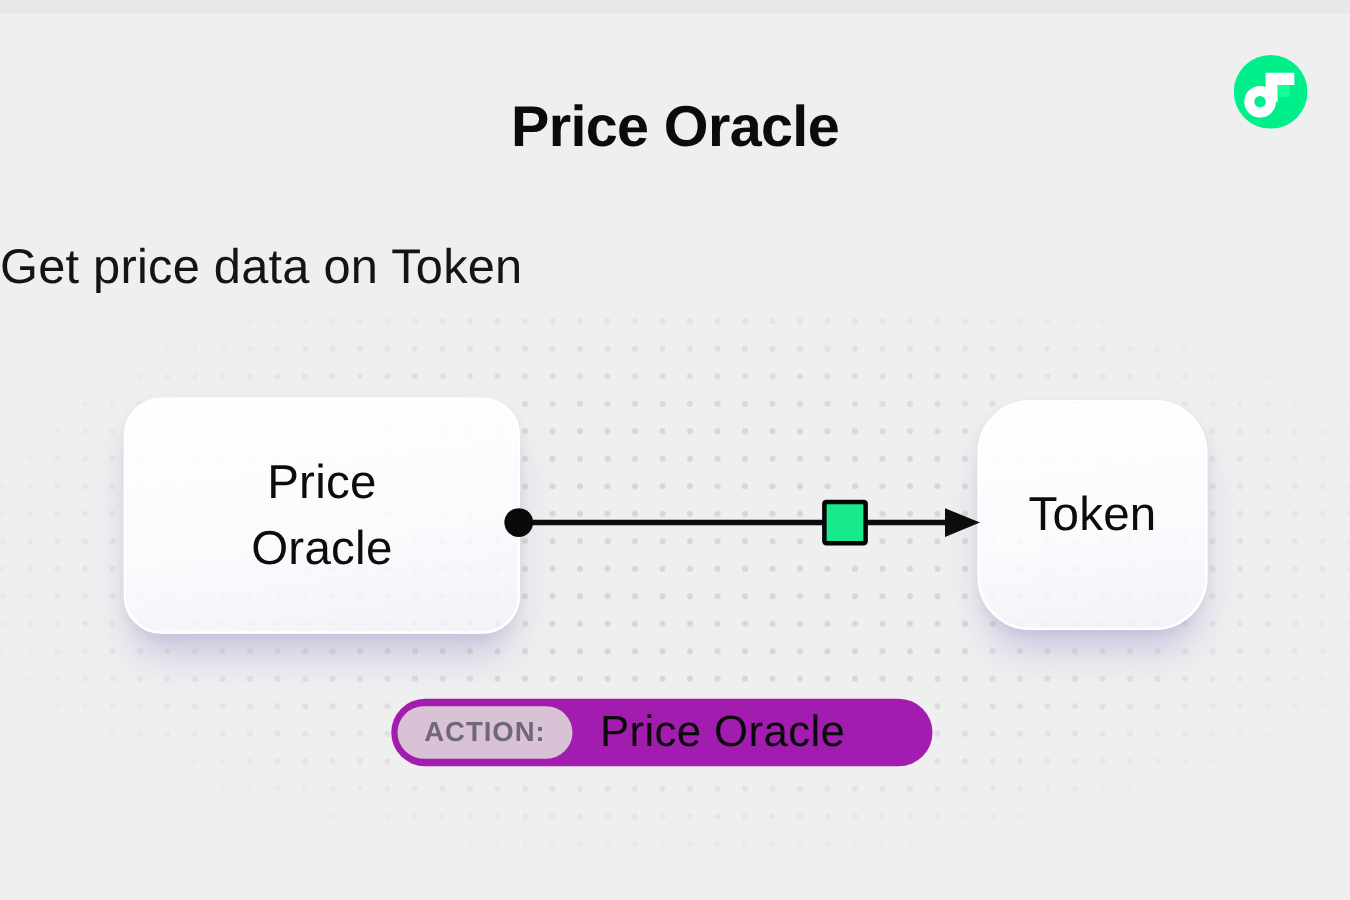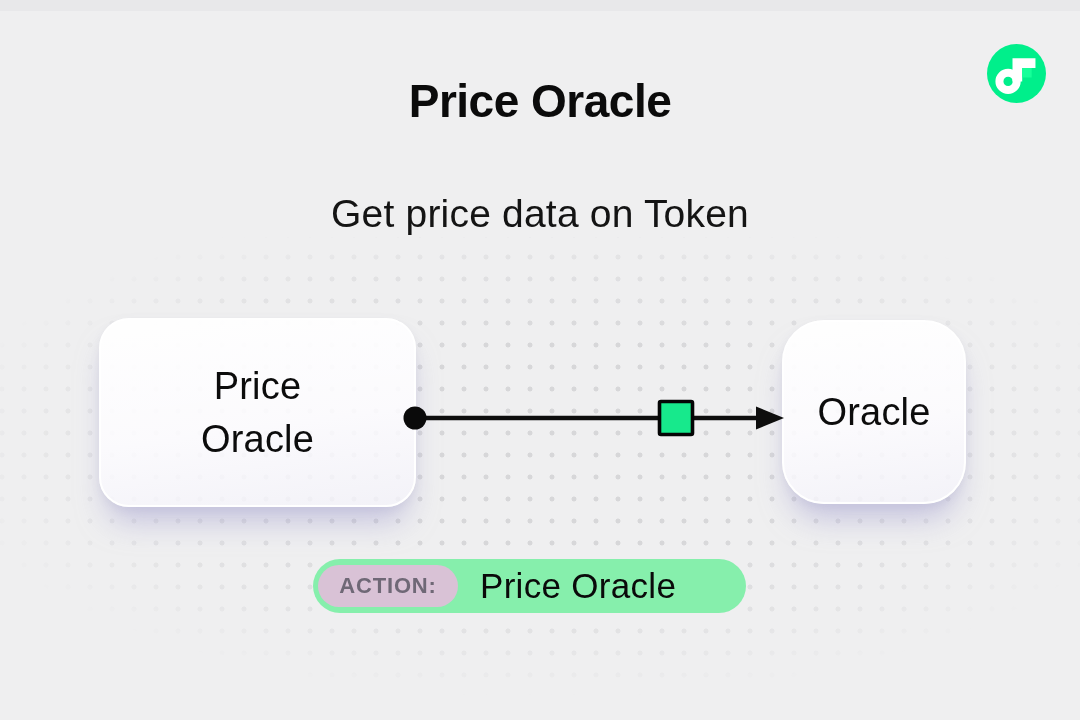--- a/index.html
+++ b/index.html
@@ -34,21 +34,20 @@
     top: 63px; left: 0; width: 1080px;
     text-align: center;
     font-size: 46px;
     font-weight: 800;
     letter-spacing: -0.5px;
     color: #0b0b0b;
   }
   .subtitle {
     position: absolute;
     top: 181px; left: 0; width: 1080px;
-    text-align: center;
     font-size: 39px;
     font-weight: 400;
     letter-spacing: 0.2px;
     color: #141414;
   }
 
   .flow-logo {
     position: absolute;
     top: 33px; left: 987px;
     width: 59px; height: 59px;
@@ -92,21 +91,21 @@
     position: absolute;
     left: 0; top: 0;
     width: 1080px; height: 720px;
   }
 
   .action-bar {
     position: absolute;
     left: 313px; top: 548px;
     width: 433px; height: 54px;
     border-radius: 27px;
-    background: #86efac;
+    background: #a21caf;
     display: flex;
     align-items: center;
   }
   .action-badge {
     margin-left: 5px;
     width: 140px; height: 42px;
     border-radius: 21px;
     background: #d9c2d6;
     display: flex;
     align-items: center;
@@ -139,21 +138,21 @@
     <circle cx="20" cy="35.5" r="8.2" fill="none" stroke="#ffffff" stroke-width="7.6"></circle>
     <path d="M24.2 13.5 H46 V22.8 H33.4 V35.5 H24.2 Z" fill="#ffffff"></path>
     <rect x="33.4" y="22.8" width="9" height="9" fill="#16ff99"></rect>
   </svg>
 
   <div class="node node-source">
     <div class="node-label">Price Oracle</div>
   </div>
 
   <div class="node node-target">
-    <div class="node-label">Oracle</div>
+    <div class="node-label">Token</div>
   </div>
 
   <svg class="connector-svg" viewBox="0 0 1080 720">
     <defs>
       <linearGradient id="lineGrad" x1="0" y1="0" x2="1" y2="0">
         <stop offset="0" stop-color="#0d0d0d"></stop>
         <stop offset="1" stop-color="#00c474"></stop>
       </linearGradient>
     </defs>
     <line x1="415" y1="407" x2="760" y2="407" stroke="#0d0d0d" stroke-width="4.5"></line>

